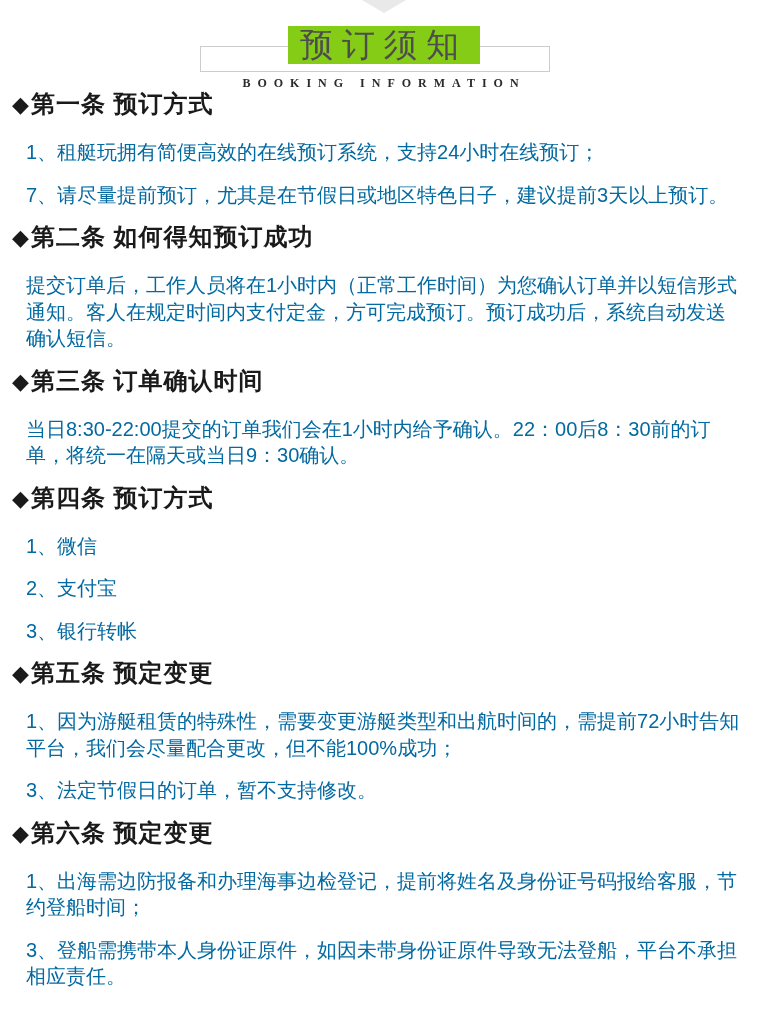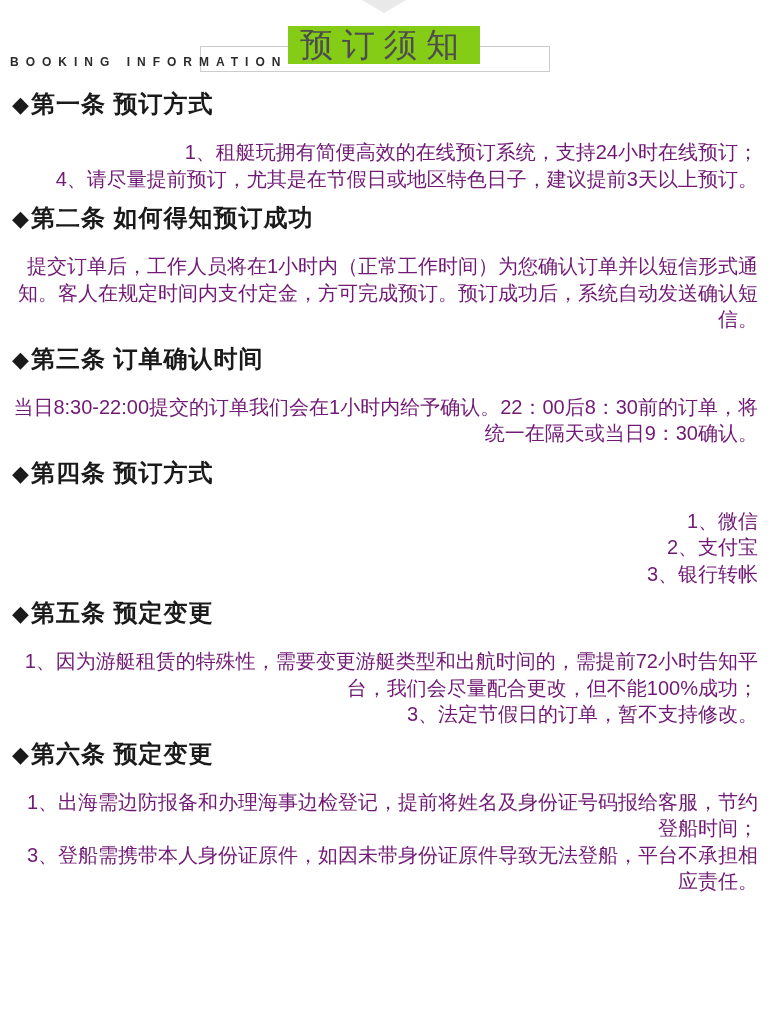--- a/index.html
+++ b/index.html
@@ -23,38 +23,37 @@
   .frame{
     position:absolute;left:190px;top:46px;width:348px;height:24px;
     border:1px solid #cccccc;z-index:1;
   }
   .title-row{position:absolute;top:26px;left:0;width:748px;text-align:center;z-index:2;line-height:38px;}
   .title{
     display:inline-block;background:#84cc16;padding:0 12px;
     font-size:33px;color:#4d4d4d;letter-spacing:9px;font-weight:400;
     white-space:nowrap;
   }
-  .sub-row{position:absolute;top:53px;left:0;width:748px;text-align:left;z-index:2;line-height:15px;}
+  .sub-row{position:absolute;top:74px;left:0;width:748px;text-align:center;z-index:2;line-height:15px;font-family:Liberation Serif, serif;}
   .subtitle{
     display:inline-block;font-size:12px;font-weight:bold;color:#2b2b2b;
     letter-spacing:7px;white-space:nowrap;
   }
 
   
   .section-heading{
     margin:13px 0 21px 2px;
     font-size:24px;line-height:26px;font-weight:bold;color:#1a1a1a;
     letter-spacing:1px;
   }
   .section:first-of-type .section-heading{margin-top:20px;}
   .diamond{font-size:22px;margin-right:1px;color:#1a1a1a;}
   .item{
-    margin:0;font-size:20px;line-height:26.5px;color:#701a75;
+    margin:16px;font-size:20px;line-height:26.5px;color:#0369a1;
     word-break:break-all;
-    text-align:right;
   }
 </style>
 </head>
 <body>
 
 <div class="page">
   <div class="content">
 
     <div class="header">
       <div class="tri"></div>
@@ -63,21 +62,21 @@
         <span class="title">预订须知</span>
       </div>
       <div class="sub-row">
         <span class="subtitle">BOOKING INFORMATION</span>
       </div>
     </div>
 
     <div class="section">
       <h2 class="section-heading"><span class="diamond">◆</span><span>第一条 预订方式</span></h2>
       <p class="item">1、租艇玩拥有简便高效的在线预订系统，支持24小时在线预订；</p>
-      <p class="item">4、请尽量提前预订，尤其是在节假日或地区特色日子，建议提前3天以上预订。</p>
+      <p class="item">7、请尽量提前预订，尤其是在节假日或地区特色日子，建议提前3天以上预订。</p>
     </div>
 
     <div class="section">
       <h2 class="section-heading"><span class="diamond">◆</span><span>第二条 如何得知预订成功</span></h2>
       <p class="item">提交订单后，工作人员将在1小时内（正常工作时间）为您确认订单并以短信形式通知。客人在规定时间内支付定金，方可完成预订。预订成功后，系统自动发送确认短信。</p>
     </div>
 
     <div class="section">
       <h2 class="section-heading"><span class="diamond">◆</span><span>第三条 订单确认时间</span></h2>
       <p class="item">当日8:30-22:00提交的订单我们会在1小时内给予确认。22：00后8：30前的订单，将统一在隔天或当日9：30确认。</p>

